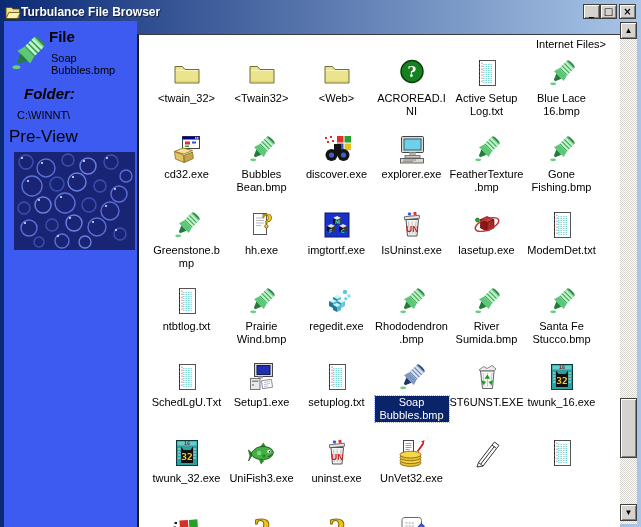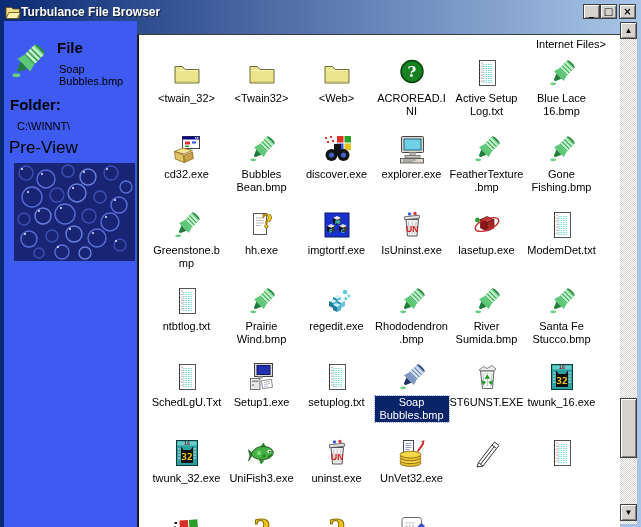--- a/index.html
+++ b/index.html
@@ -14,29 +14,29 @@
   .title { color:#fff; font-weight:bold; font-size:12px; flex:1; white-space:nowrap;
            text-shadow:1px 1px 1px rgba(0,0,0,.55); }
   .tbtn { width:17px; height:15px; background:#d6d3ce; border:1px solid #404040;
           box-shadow:inset 1px 1px 0 #fff, inset -1px -1px 0 #808080;
           font-size:10px; line-height:11px; text-align:center; color:#000; font-weight:bold;
           font-family:"DejaVu Sans",sans-serif; cursor:default; user-select:none; }
   .tbtn.close { margin-left:2px; }
   
   .sidebar { position:absolute; left:4px; top:21px; width:133px; bottom:0;
              background:#3d5bf1; color:#000; overflow:hidden; }
-  .file-row { display:flex; align-items:center; margin-top:14px;gap:8px; }
+  .file-row { display:flex; align-items:flex-end; margin-top:3px; }
   .brush-big { width:42px; height:46px; flex:0 0 42px; margin-left:3px; }
   .brush-big svg { width:42px; height:46px; }
   .h1 { font-size:15px; font-weight:bold; line-height:1.15; }
   .h2 { font-size:17px; font-weight:normal; line-height:1.1; margin-left:5px; }
   .sv { font-size:11px; }
   .file-text { padding-top:4px; }
   .file-text .sv { margin-top:7px; margin-left:2px; }
-  .folder-h { margin-left:6px; margin-top:9px; }
+  .folder-h { margin-left:20px; margin-top:9px;font-style:italic; }
   .folder-v { margin-left:13px; margin-top:6px; }
   .preview-h { margin-top:7px; }
   .preview { margin:6px 0 0 10px; width:121px; height:98px; }
   .preview svg { width:121px; height:98px; display:block; }
   
   .main { position:absolute; left:137px; top:21px; width:483px; bottom:0; background:#fff;
           border-left:2px solid #1c1c1c; border-top:1px solid #3c3c3c; overflow:hidden;margin-top:13px; }
   .toplabel { position:absolute; top:3px; right:14px; font-size:11px; color:#000; }
   .grid { position:absolute; left:10px; top:14px; width:460px;
           display:grid; grid-template-columns:repeat(6,75px); grid-auto-rows:76px; }

